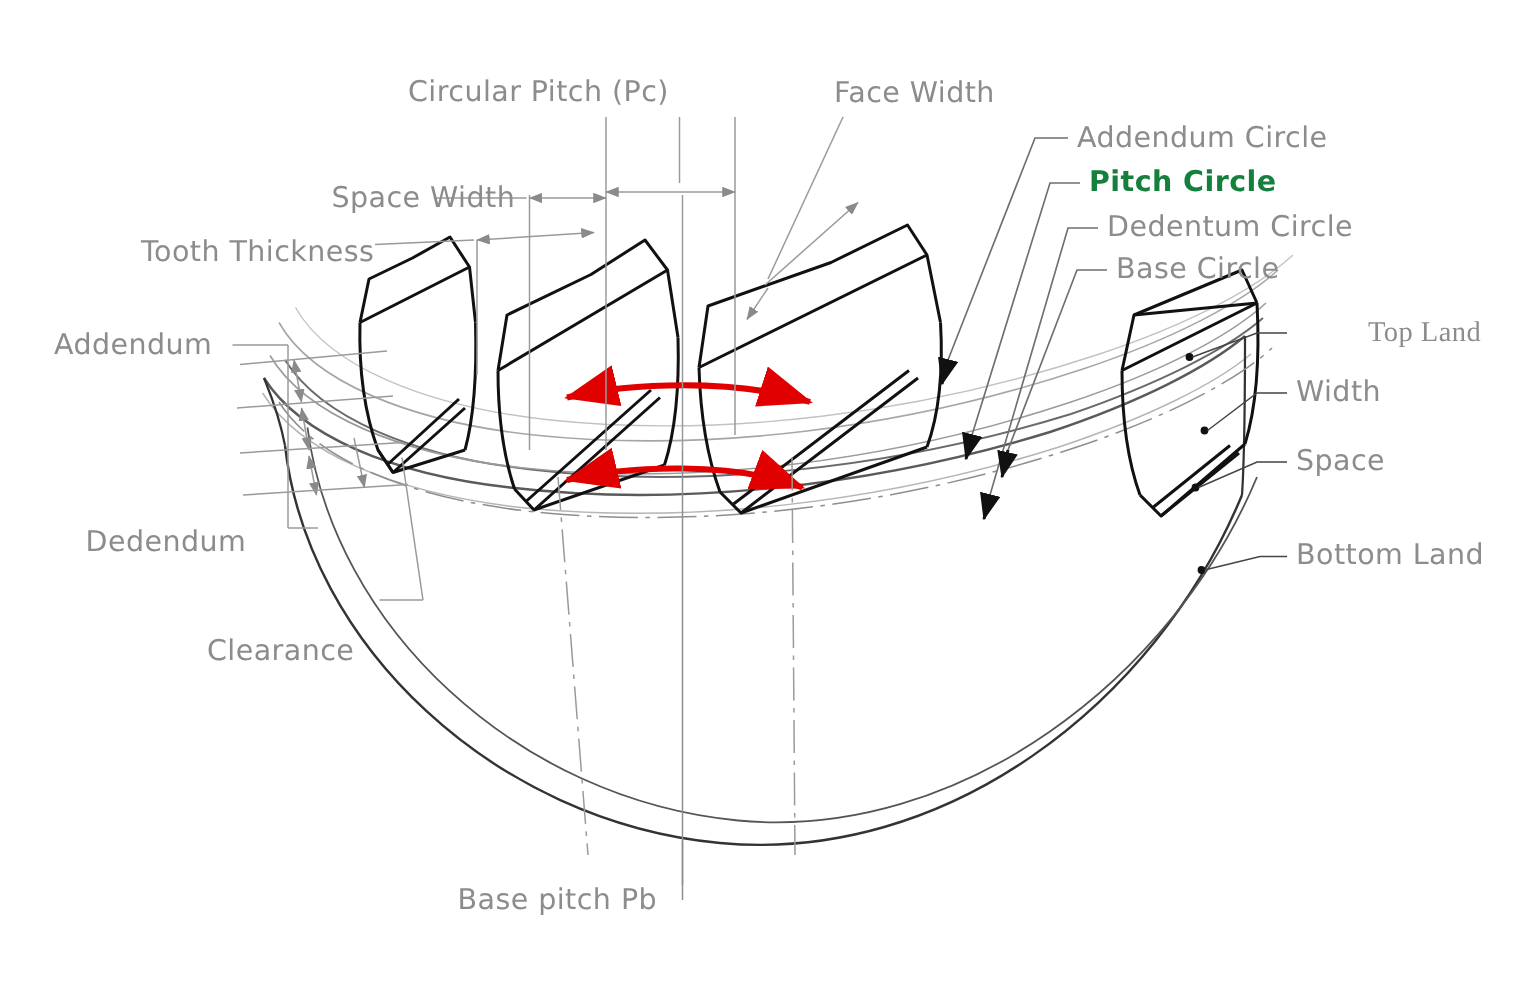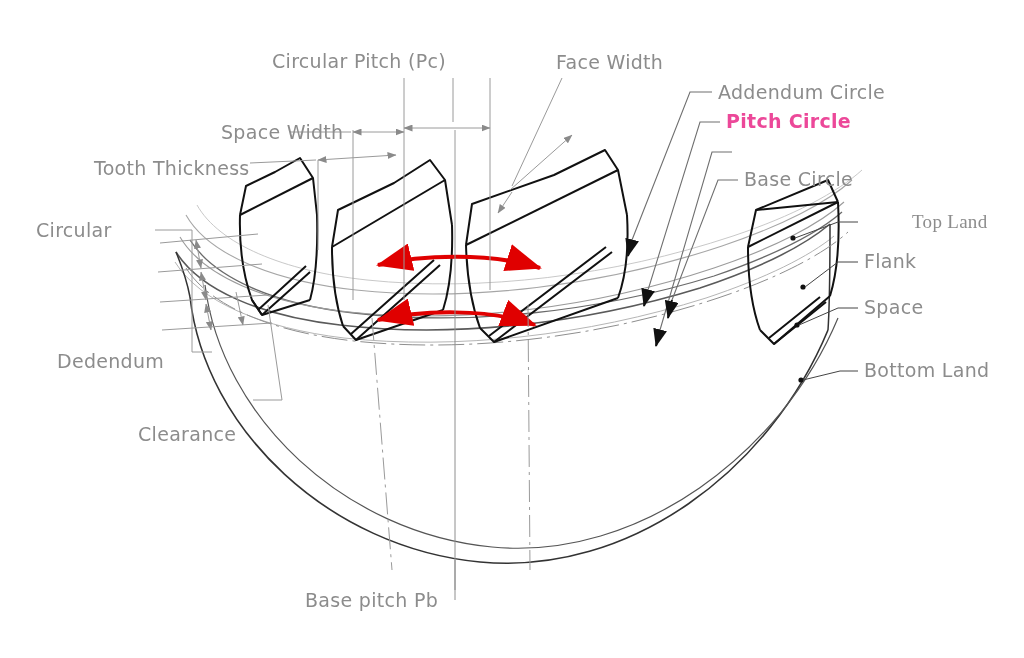--- a/index.html
+++ b/index.html
@@ -15,21 +15,21 @@
   .lbl{
     position:absolute;
     font-family:"DejaVu Sans","Liberation Sans",sans-serif;
     font-size:19px;
     color:#8c8c8c;
     white-space:nowrap;
     letter-spacing:0.3px;
     line-height:1;
     user-select:none;
   }
-  .lbl.bold{color:#ec4899;font-weight:bold;}
+  .lbl.bold{color:#15803d;font-weight:bold;}
 </style>
 </head>
 <body>
 
 <div id="stage">
 
   <svg id="dia" viewBox="0 0 1024 658">
     <defs>
       <marker id="ahGray" markerWidth="9" markerHeight="7" refX="8.5" refY="3.5" orient="auto">
         <path d="M0,0 L9,3.5 L0,7 z" fill="#8a8a8a"></path>
@@ -195,27 +195,28 @@
     <g stroke="#8e8e8e" stroke-width="1">
       <line x1="455" y1="560" x2="455" y2="600"></line>
     </g>
   </svg>
 
   <div class="lbl" style="left:272px;top:52px;">Circular Pitch (Pc)</div>
   <div class="lbl" style="left:556px;top:53px;">Face Width</div>
   <div class="lbl" style="left:221px;top:123px;">Space Width</div>
   <div class="lbl" style="left:94px;top:159px;">Tooth Thickness</div>
 
-  <div class="lbl" style="left:36px;top:221px;">Circular</div>
+  <div class="lbl" style="left:36px;top:221px;">Addendum</div>
   <div class="lbl" style="left:57px;top:352px;">Dedendum</div>
   <div class="lbl" style="left:138px;top:393px;margin-top:32px;">Clearance</div>
 
   <div class="lbl" style="left:718px;top:83px;">Addendum Circle</div>
   <div class="lbl bold" style="left:726px;top:112px;">Pitch Circle</div>
+  <div class="lbl" style="left:738px;top:142px;">Dedentum Circle</div>
   <div class="lbl" style="left:744px;top:170px;">Base Circle</div>
 
   <div class="lbl" style="left:912px;top:212px;font-family:Liberation Serif, serif;">Top Land</div>
-  <div class="lbl" style="left:864px;top:252px;">Flank</div>
+  <div class="lbl" style="left:864px;top:252px;">Width</div>
   <div class="lbl" style="left:864px;top:298px;">Space</div>
   <div class="lbl" style="left:864px;top:361px;">Bottom Land</div>
 
   <div class="lbl" style="left:305px;top:591px;">Base pitch Pb</div>
 </div>
 
 </body></html>

